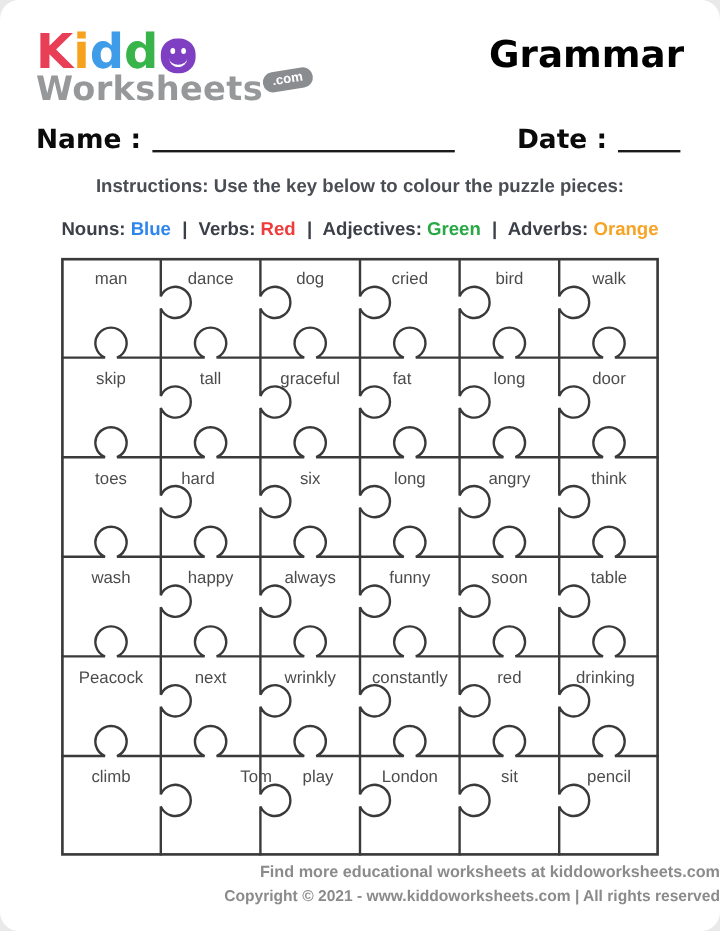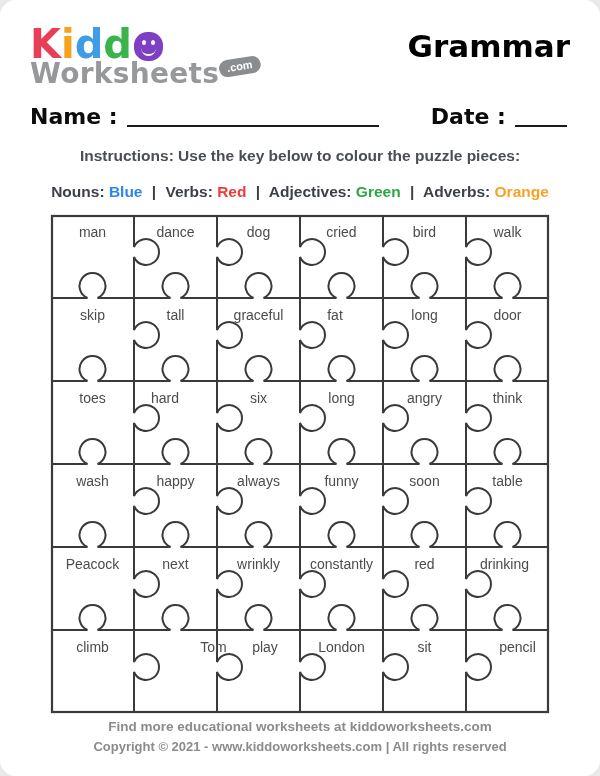--- a/index.html
+++ b/index.html
@@ -45,21 +45,21 @@
   .key { position:absolute; top:183px; left:0; right:0; margin:0;
     text-align:center; font-size:15.5px; font-weight:600; color:#3b3f47; }
   .key-sep { margin:0 5px; }
 
   
   .puzzle { position:absolute; left:51px; top:215px; width:498px; height:498px; }
   .puzzle svg { position:absolute; left:0; top:0; overflow:visible; }
   .cell-word { position:absolute; text-align:center; font-size:14px; color:#4c4c4c; }
 
   
-  .footer { position:absolute; top:719px; left:0; right:0; text-align:center; color:#8b8b8b; font-weight:600; }
+  .footer { position:absolute; top:719px; left:0; right:0; text-align:right; color:#8b8b8b; font-weight:600; }
   .footer-line1 { margin:0 0 5px; font-size:13.5px; }
   .footer-line2 { margin:0; font-size:13px; }
 </style>
 </head>
 <body>
 
 <div class="page">
 
   <div class="logo">
     <div class="logo-top">
@@ -139,21 +139,21 @@
         <div class="cell-word" style="left: 83px; top: 341px; width: 83px;">next</div>
         <div class="cell-word" style="left: 166px; top: 341px; width: 83px;">wrinkly</div>
         <div class="cell-word" style="left: 249px; top: 341px; width: 83px;">constantly</div>
         <div class="cell-word" style="left: 332px; top: 341px; width: 83px;">red</div>
         <div class="cell-word" style="left: 415px; top: 341px; width: 77px;">drinking</div>
         <div class="cell-word" style="left: 0px; top: 424px; width: 83px;">climb</div>
         <div class="cell-word" style="left: 83px; top: 424px; width: 83px; margin-left: 38px;">Tom</div>
         <div class="cell-word" style="left: 166px; top: 424px; width: 96px;">play</div>
         <div class="cell-word" style="left: 249px; top: 424px; width: 83px;">London</div>
         <div class="cell-word" style="left: 332px; top: 424px; width: 83px;">sit</div>
-        <div class="cell-word" style="left: 415px; top: 424px; width: 83px; margin-left: 10px;">pencil</div>
+        <div class="cell-word" style="left: 415px; top: 424px; width: 83px;">pencil</div>
       </div>
   </div>
 
   <div class="footer">
     <p class="footer-line1">Find more educational worksheets at kiddoworksheets.com</p>
     <p class="footer-line2">Copyright © 2021 - www.kiddoworksheets.com  |  All rights reserved</p>
   </div>
 
 </div>
 

